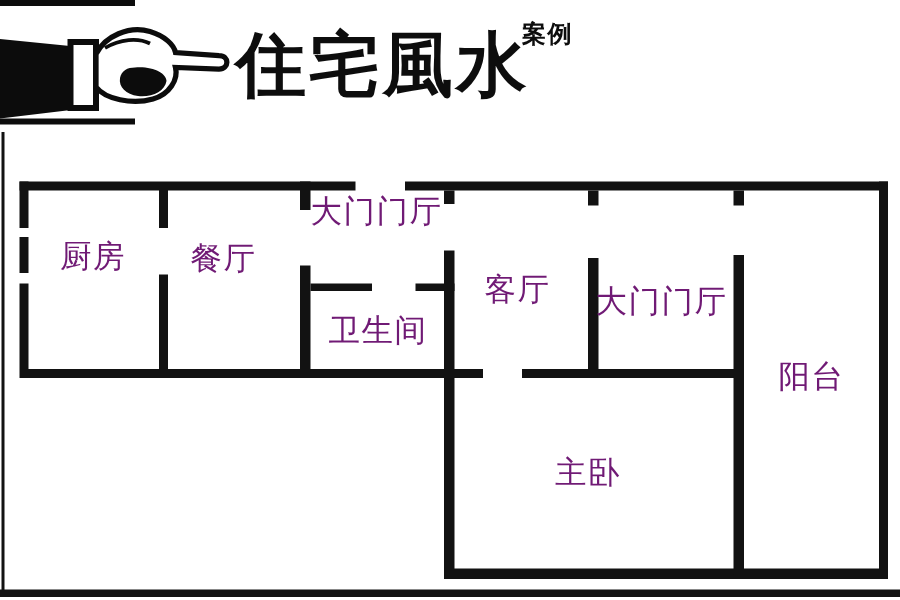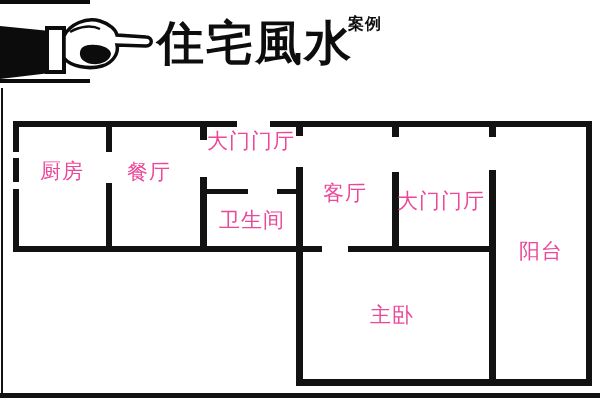--- a/index.html
+++ b/index.html
@@ -12,21 +12,21 @@
   .hand{position:absolute;left:0;top:0;}
   .title{position:absolute;left:157px;top:12px;font-size:47px;font-weight:900;
          color:#0d0d0d;letter-spacing:2px;white-space:nowrap;}
   .subtitle{position:absolute;left:348px;top:16px;font-size:16px;font-weight:900;
          color:#0d0d0d;line-height:1.06;letter-spacing:1px;}
 
   
   .w{position:absolute;background:#121212;}
   .lbl{position:absolute;transform:translate(-50%,-50%);
        font-family:Liberation Serif, serif;
-       font-size:21px;color:#ec4899;white-space:nowrap;letter-spacing:1px;}
+       font-size:21px;color:#701a75;white-space:nowrap;letter-spacing:1px;}
 </style>
 </head>
 <body>
 
 <div class="screen">
 
   <div>
     <div class="hbar" style="left:0;top:0;width:90px;height:4px;"></div>
     <div class="hbar" style="left:0;top:79px;width:90px;height:4px;"></div>
 

